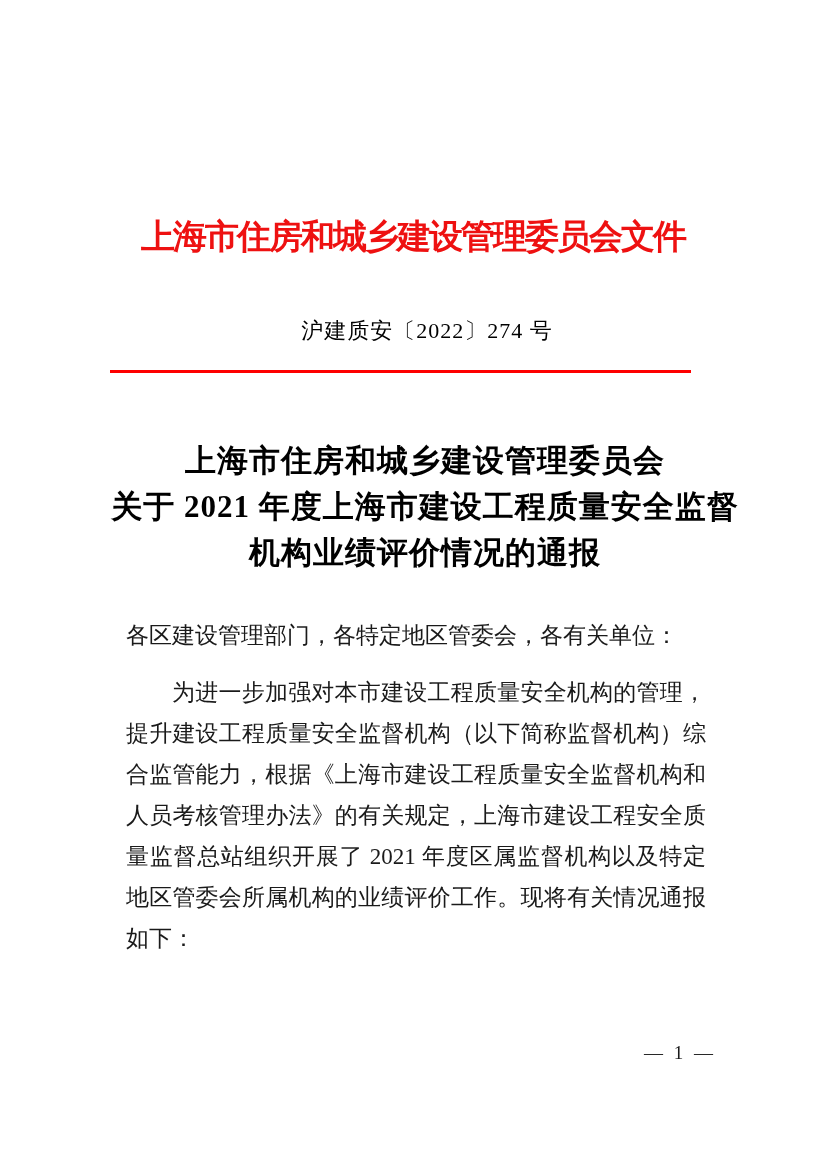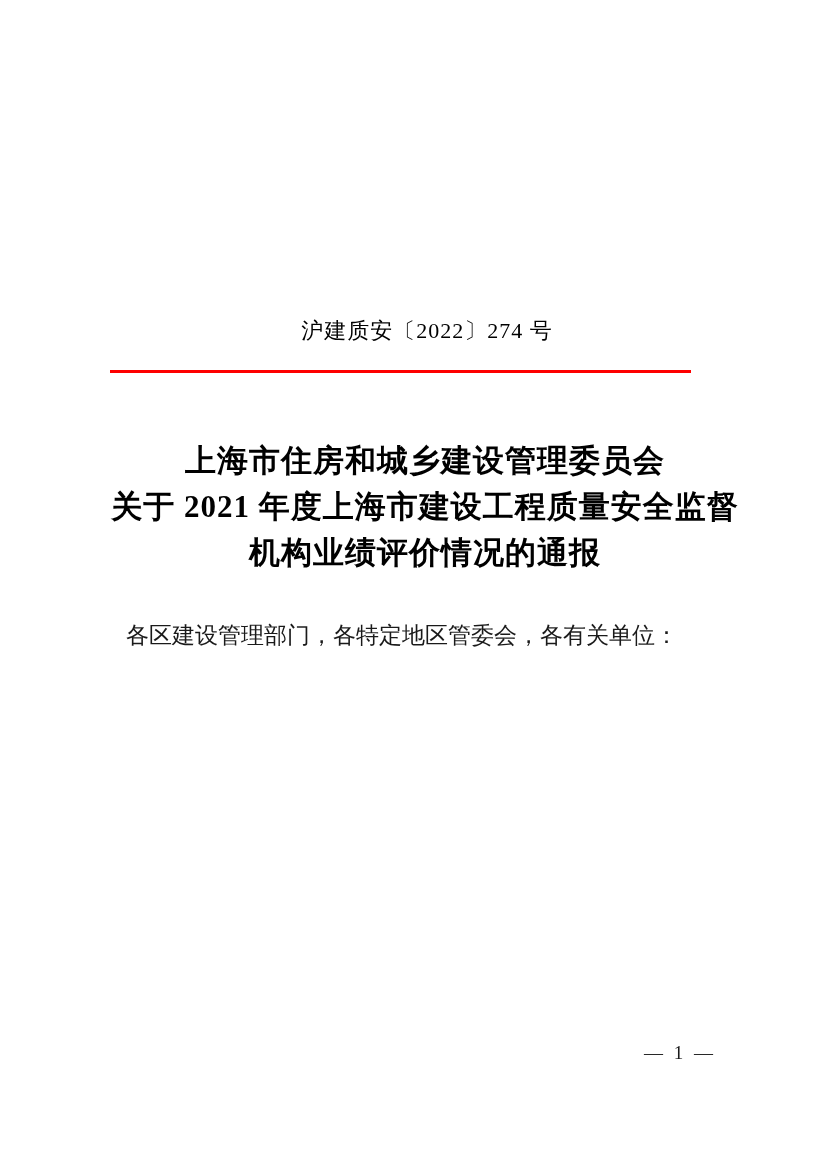--- a/index.html
+++ b/index.html
@@ -90,30 +90,32 @@
     font-size: 19px;
     letter-spacing: 3px;
     color: #1a1a1a;
   }
 </style>
 </head>
 <body>
 
 <div class="page">
 
+  <div class="red-title">上海市住房和城乡建设管理委员会文件</div>
 
   <div class="doc-number">沪建质安〔2022〕274 号</div>
 
   <div class="red-line"></div>
 
   <h1 class="main-title">
     <span>上海市住房和城乡建设管理委员会</span><br>
     <span>关于 2021 年度上海市建设工程质量安全监督</span><br>
     <span>机构业绩评价情况的通报</span>
   </h1>
 
   <div class="body-text">
     <p class="salutation">各区建设管理部门，各特定地区管委会，各有关单位：</p>
+    <p class="para-indent">为进一步加强对本市建设工程质量安全机构的管理，提升建设工程质量安全监督机构（以下简称监督机构）综合监管能力，根据《上海市建设工程质量安全监督机构和人员考核管理办法》的有关规定，上海市建设工程安全质量监督总站组织开展了 2021 年度区属监督机构以及特定地区管委会所属机构的业绩评价工作。现将有关情况通报如下：</p>
   </div>
 
   <div class="page-number">— 1 —</div>
 
 </div>
 
 </body></html>

